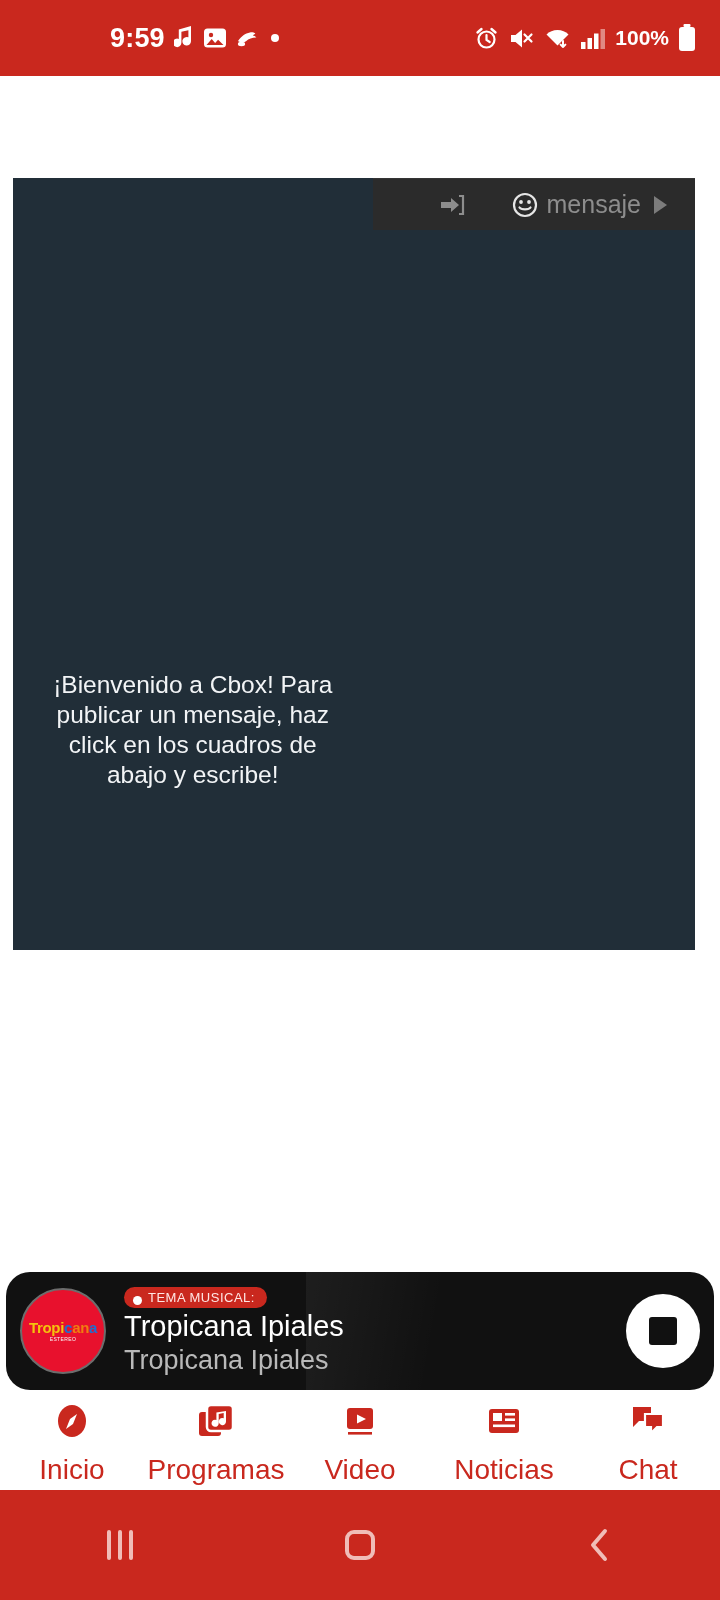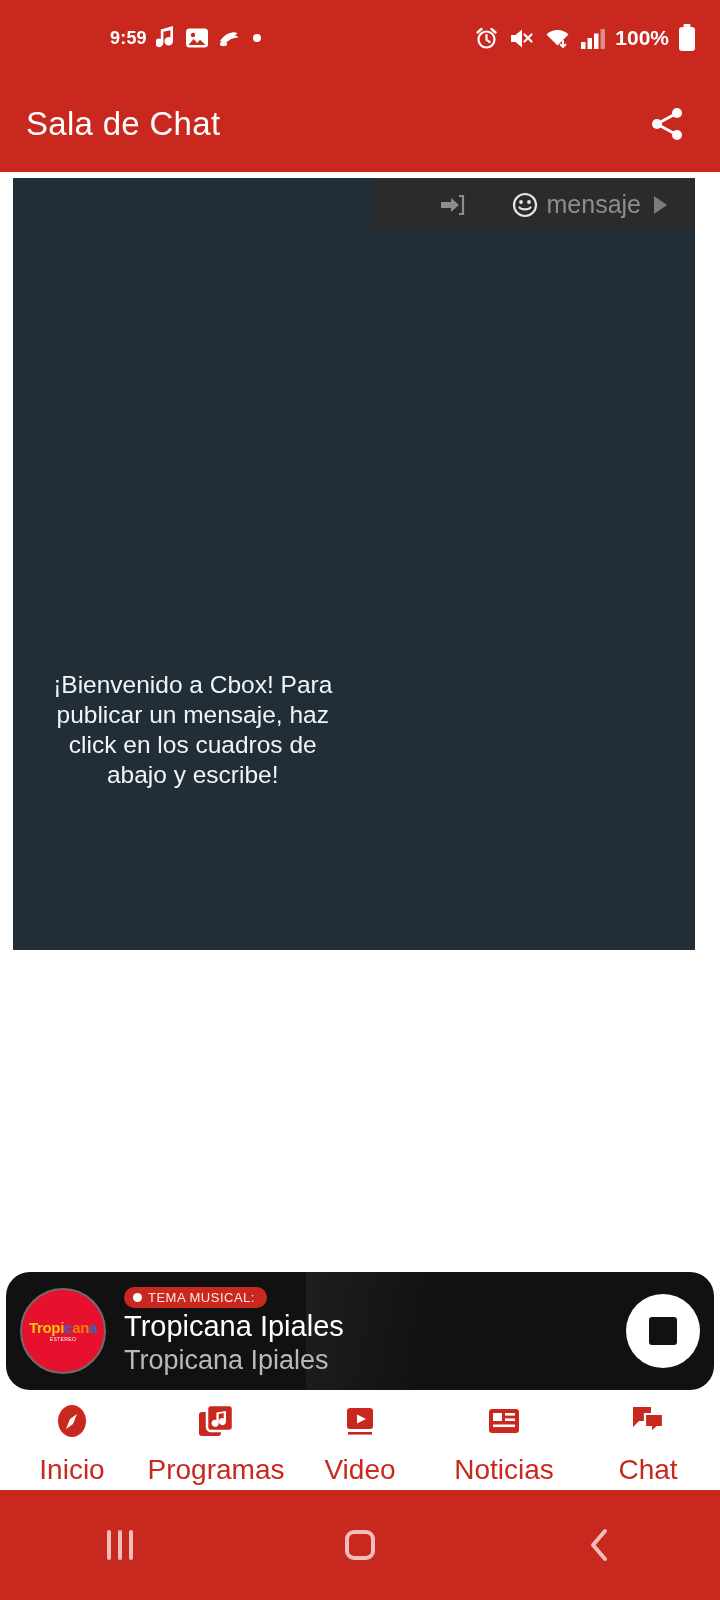--- a/index.html
+++ b/index.html
@@ -10,21 +10,21 @@
   }
   #app { position:relative; width:720px; height:1600px; background:#fff; }
 
   
   .statusbar{
     position:absolute; left:0; top:0; width:720px; height:76px;
     background:#c9281e; display:flex; align-items:center;
     padding:0 24px; color:#fff;
   }
   .sb-left{ display:flex; align-items:center; gap:9px; margin-left:86px; }
-  .sb-time{ font-size:18px; font-weight:700; letter-spacing:.2px; }
+  .sb-time{ font-size:27px; font-weight:700; letter-spacing:.2px; }
   .sb-right{ margin-left:auto; display:flex; align-items:center; gap:9px; }
   .sb-pct{ font-size:21px; font-weight:700; }
   .sb-ico{ display:flex; align-items:center; }
 
   
   .appbar{
     position:absolute; left:0; top:76px; width:720px; height:96px;
     background:#c9281e; display:flex; align-items:center; padding:0 26px;
   }
   .appbar-title{ color:#fff; font-size:33px; font-weight:400; letter-spacing:.3px; }
@@ -72,21 +72,21 @@
     align-items:center; justify-content:center; flex:0 0 auto;
   }
   .logo-word{ font-size:15px; font-weight:700; letter-spacing:-.3px; line-height:1; }
   .logo-word .c1{color:#f4c20d;} .logo-word .c2{color:#1f6fd0;}
   .logo-word .c3{color:#f07c10;} .logo-word .c4{color:#1f6fd0;}
   .logo-sub{ font-size:5px; color:#f7f7f7; letter-spacing:.4px; margin-top:1px; }
   .player-info{ margin-left:18px; display:flex; flex-direction:column; gap:2px; z-index:2; }
   .badge{
     align-self:flex-start; background:#c9281e; color:#ffe6e3;
     border-radius:11px; padding:3px 12px 3px 9px; font-size:13px;
-    letter-spacing:.5px; display:flex; align-items:center; gap:6px;
+    letter-spacing:.5px; display:flex; align-items:flex-end; gap:6px;
   }
   .badge-dot{ width:9px; height:9px; border-radius:50%; background:#fff; }
   .player-title{ color:#ffffff; font-size:29px; line-height:1.12; }
   .player-sub{ color:#b9b9b9; font-size:27px; line-height:1.12; }
   .stop-btn{
     margin-left:auto; width:74px; height:74px; border-radius:50%;
     background:#fff; display:flex; align-items:center; justify-content:center;
     flex:0 0 auto; cursor:pointer; z-index:2;
   }
   .stop-sq{ width:28px; height:28px; background:#111; border-radius:3px; }
@@ -175,31 +175,20 @@
       <span class="sb-pct">100%</span>
       <span class="sb-ico">
         <svg width="18" height="28" viewBox="0 0 18 28">
             <rect x="5.5" y="0" width="7" height="3" rx="1" fill="#fff"></rect>
             <rect x="1" y="3" width="16" height="24" rx="3" fill="#fff"></rect>
           </svg>
       </span>
     </div>
   </div>
 
-  <div class="appbar">
-    <span class="appbar-title">Sala de Chat</span>
-    <span class="share-btn">
-      <svg width="42" height="42" viewBox="0 0 42 42">
-          <circle cx="11" cy="21" r="5" fill="#fff"></circle>
-          <circle cx="31" cy="10" r="5" fill="#fff"></circle>
-          <circle cx="31" cy="32" r="5" fill="#fff"></circle>
-          <path d="M14.5 19l13-7M14.5 23l13 7" stroke="#fff" stroke-width="2.8" stroke-linecap="round"></path>
-        </svg>
-    </span>
-  </div>
 
   <div class="cbox">
     <div class="cbox-msgarea">
       <div class="cbox-welcome">¡Bienvenido a Cbox! Para publicar un mensaje, haz click en los cuadros de abajo y escribe!</div>
     </div>
 
 
     <div class="cbox-row">
       <span class="lead"></span>
       <span class="trail">

